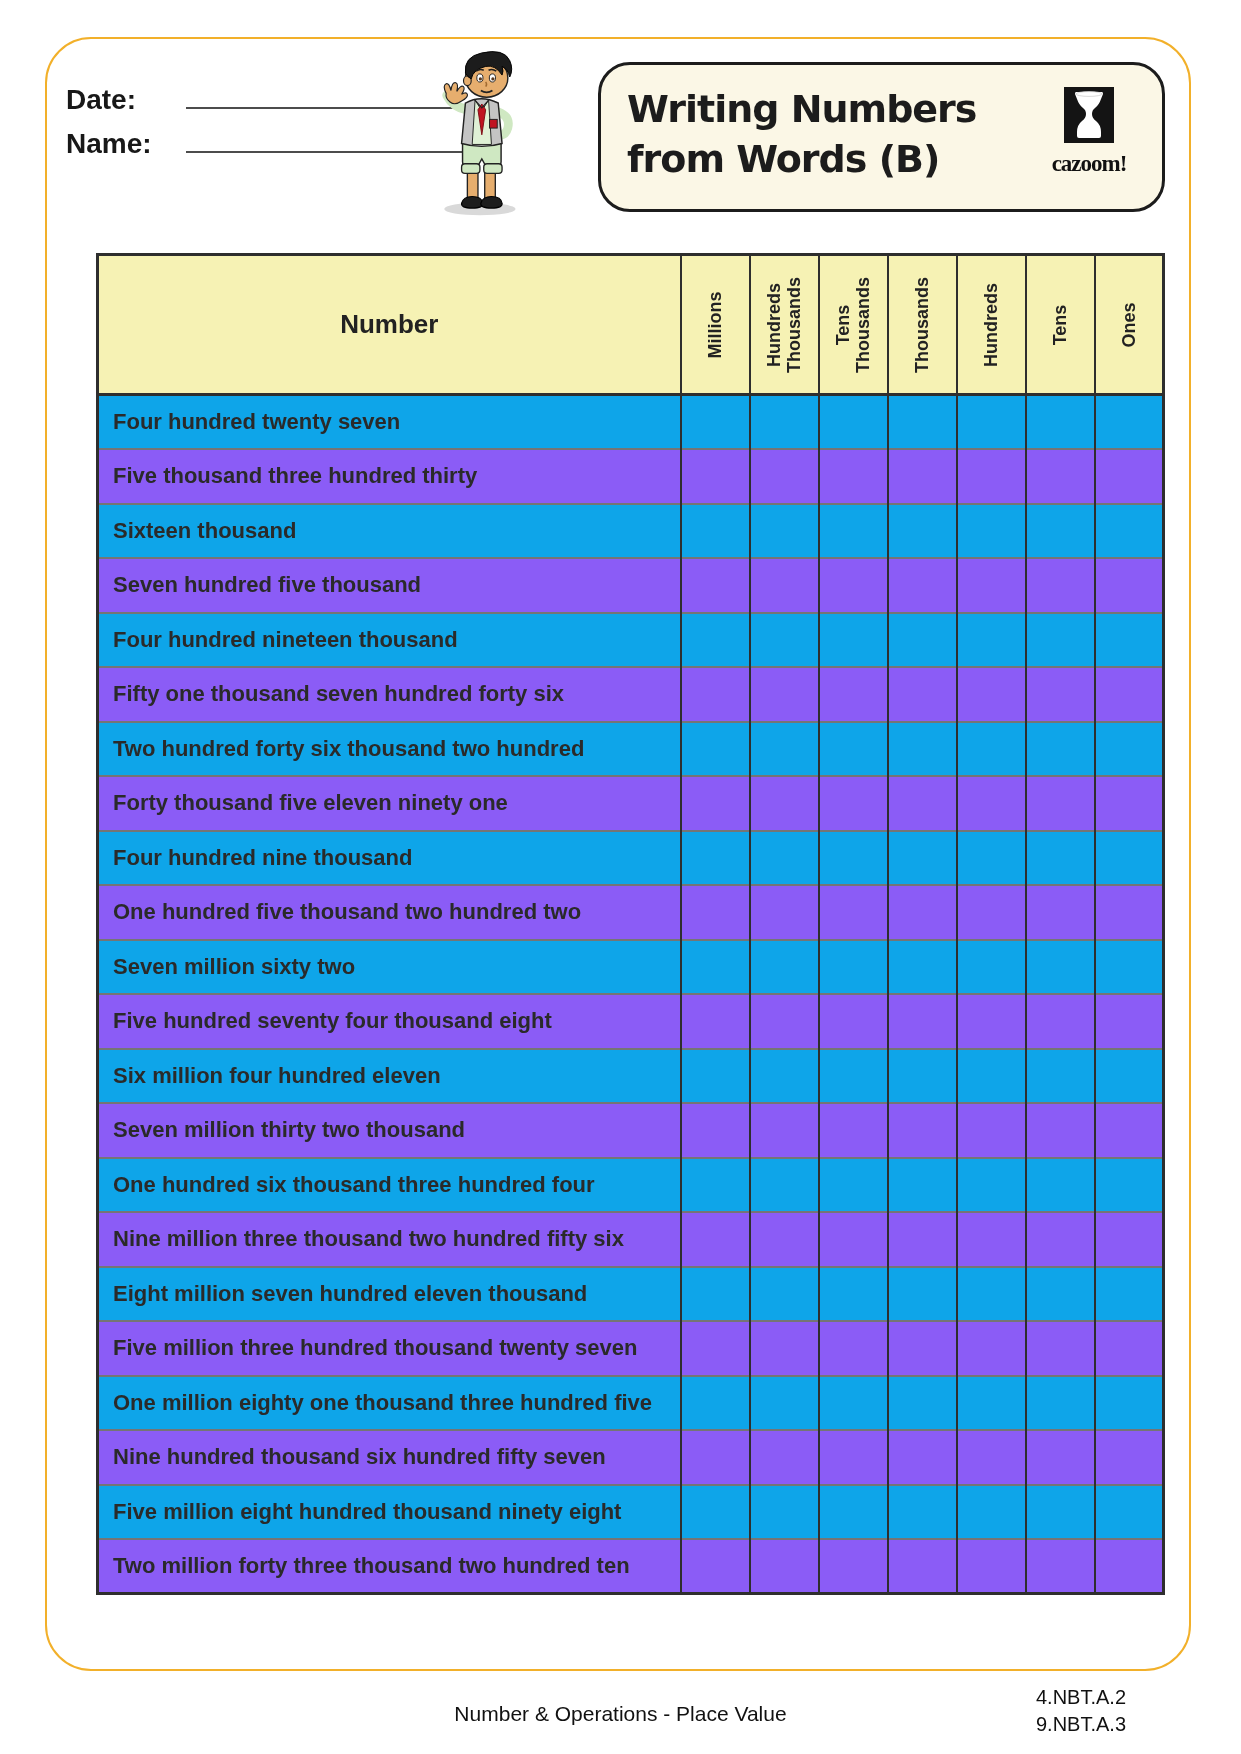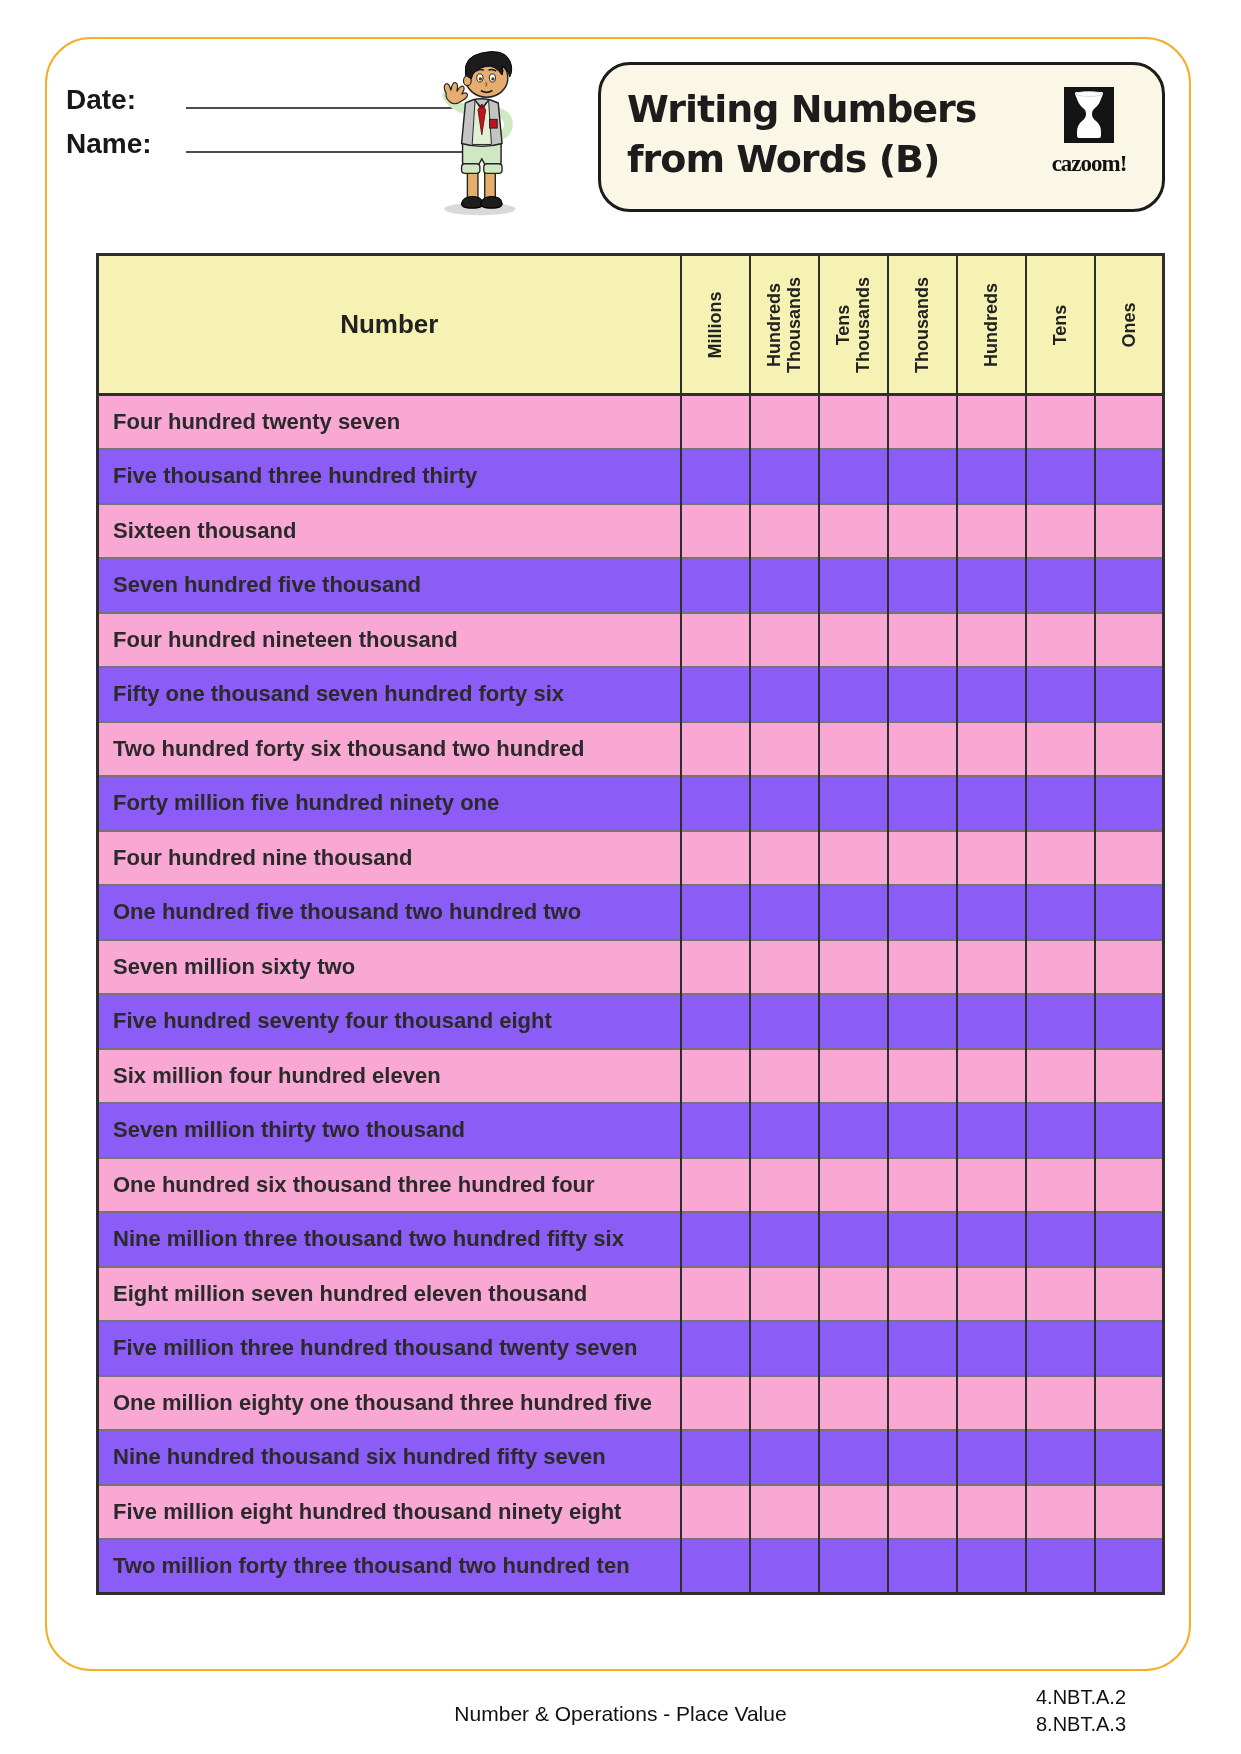--- a/index.html
+++ b/index.html
@@ -35,21 +35,21 @@
   table.worksheet{border-collapse:collapse;table-layout:fixed;width:1069px;
                   border:3px solid #2e2e2e;}
   table.worksheet th,table.worksheet td{box-sizing:border-box;border-left:2px solid #2e2e2e;}
   table.worksheet th{background:#f6f2b4;border-bottom:3px solid #2e2e2e;}
   th.number-col{width:583px;height:140px;font-size:26px;font-weight:bold;color:#222;
                 text-align:center;vertical-align:middle;border-left:none;}
   th.place-col{width:69px;position:relative;}
   th.place-col .vert{position:absolute;left:50%;top:50%;width:128px;
                      transform:translate(-50%,-50%) rotate(-90deg);
                      font-size:18px;font-weight:bold;line-height:20px;color:#222;text-align:center;}
-  tbody tr{height:54.5px;background:#f9a8d4;}
+  tbody tr{height:54.5px;background:#0ea5e9;}
   tbody tr.alt{background:#8b5cf6;}
   tbody tr + tr td{border-top:2px solid #757575;}
   td.words{padding-left:14px;font-size:22px;font-weight:bold;color:#2a2a2a;
            vertical-align:middle;text-align:left;border-left:none;}
   td.answer{background:transparent;}
 
   
   .foot-left{position:absolute;left:45px;top:1686px;font-size:21px;line-height:26px;color:#111;}
   .foot-left a{color:#0000dd;text-decoration:underline;cursor:pointer;}
   .foot-center{position:absolute;left:0;top:1702px;width:1241px;text-align:center;
@@ -210,21 +210,21 @@
             <td class="words">Two hundred forty six thousand two hundred</td>
             <td class="answer"></td>
             <td class="answer"></td>
             <td class="answer"></td>
             <td class="answer"></td>
             <td class="answer"></td>
             <td class="answer"></td>
             <td class="answer"></td>
           </tr>
           <tr class="alt">
-            <td class="words">Forty million five hundred ninety one</td>
+            <td class="words">Forty thousand five eleven ninety one</td>
             <td class="answer"></td>
             <td class="answer"></td>
             <td class="answer"></td>
             <td class="answer"></td>
             <td class="answer"></td>
             <td class="answer"></td>
             <td class="answer"></td>
           </tr>
           <tr>
             <td class="words">Four hundred nine thousand</td>
@@ -366,16 +366,16 @@
             <td class="answer"></td>
             <td class="answer"></td>
           </tr>
         </tbody>
     </table>
   </div>
 
   <div class="foot-center">Number &amp; Operations - Place Value</div>
   <div class="foot-right">
     <span>4.NBT.A.2</span><br>
-    <span>8.NBT.A.3</span>
+    <span>9.NBT.A.3</span>
   </div>
 
 </div>
 
 </body></html>

